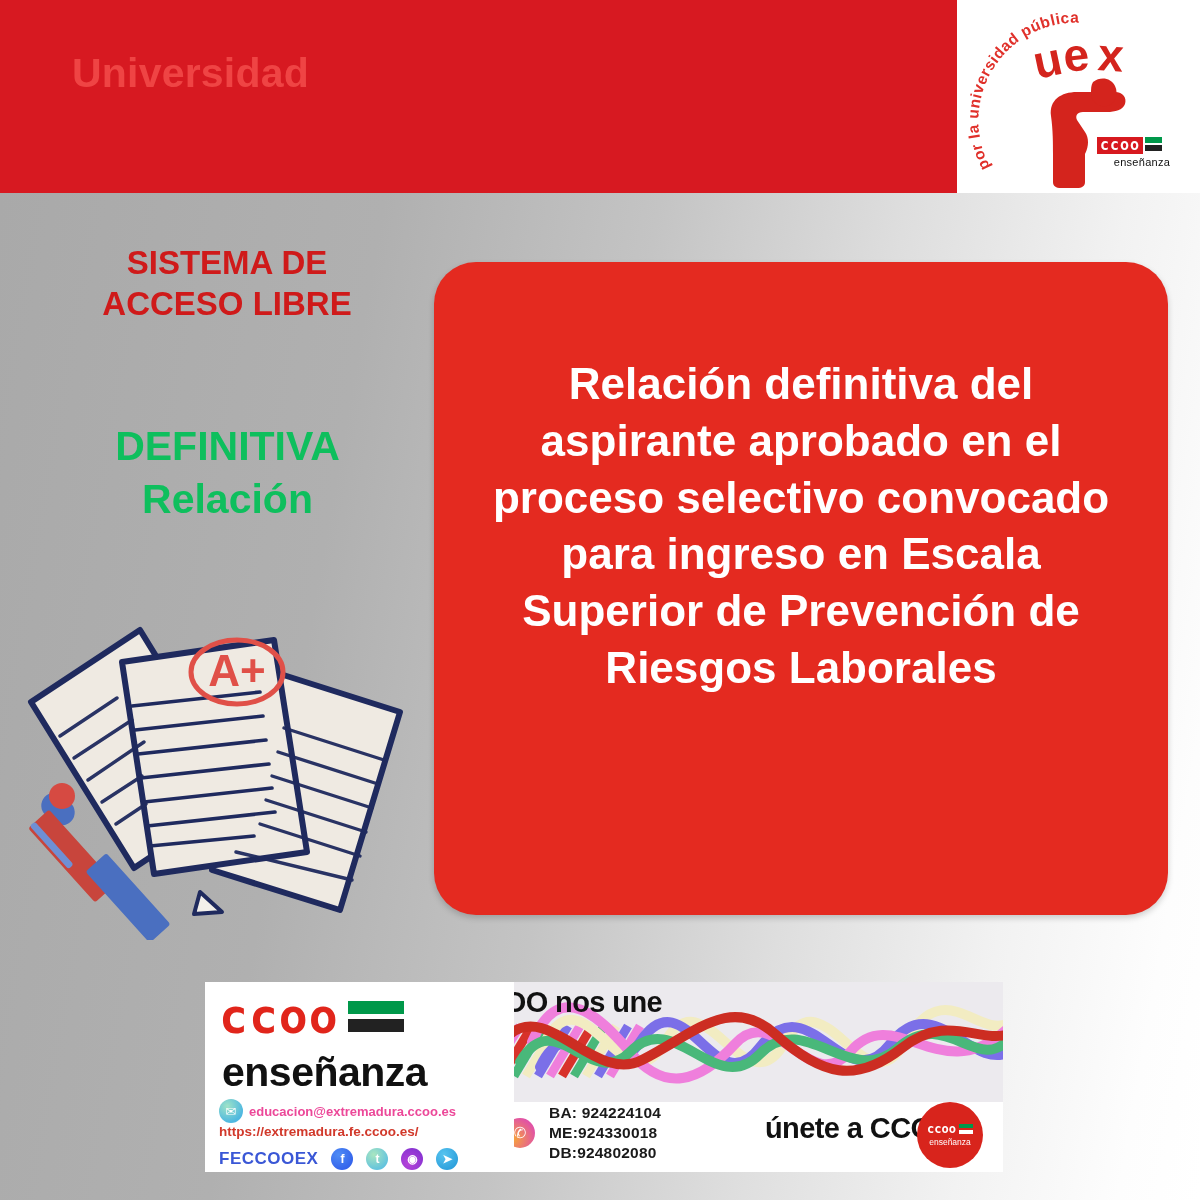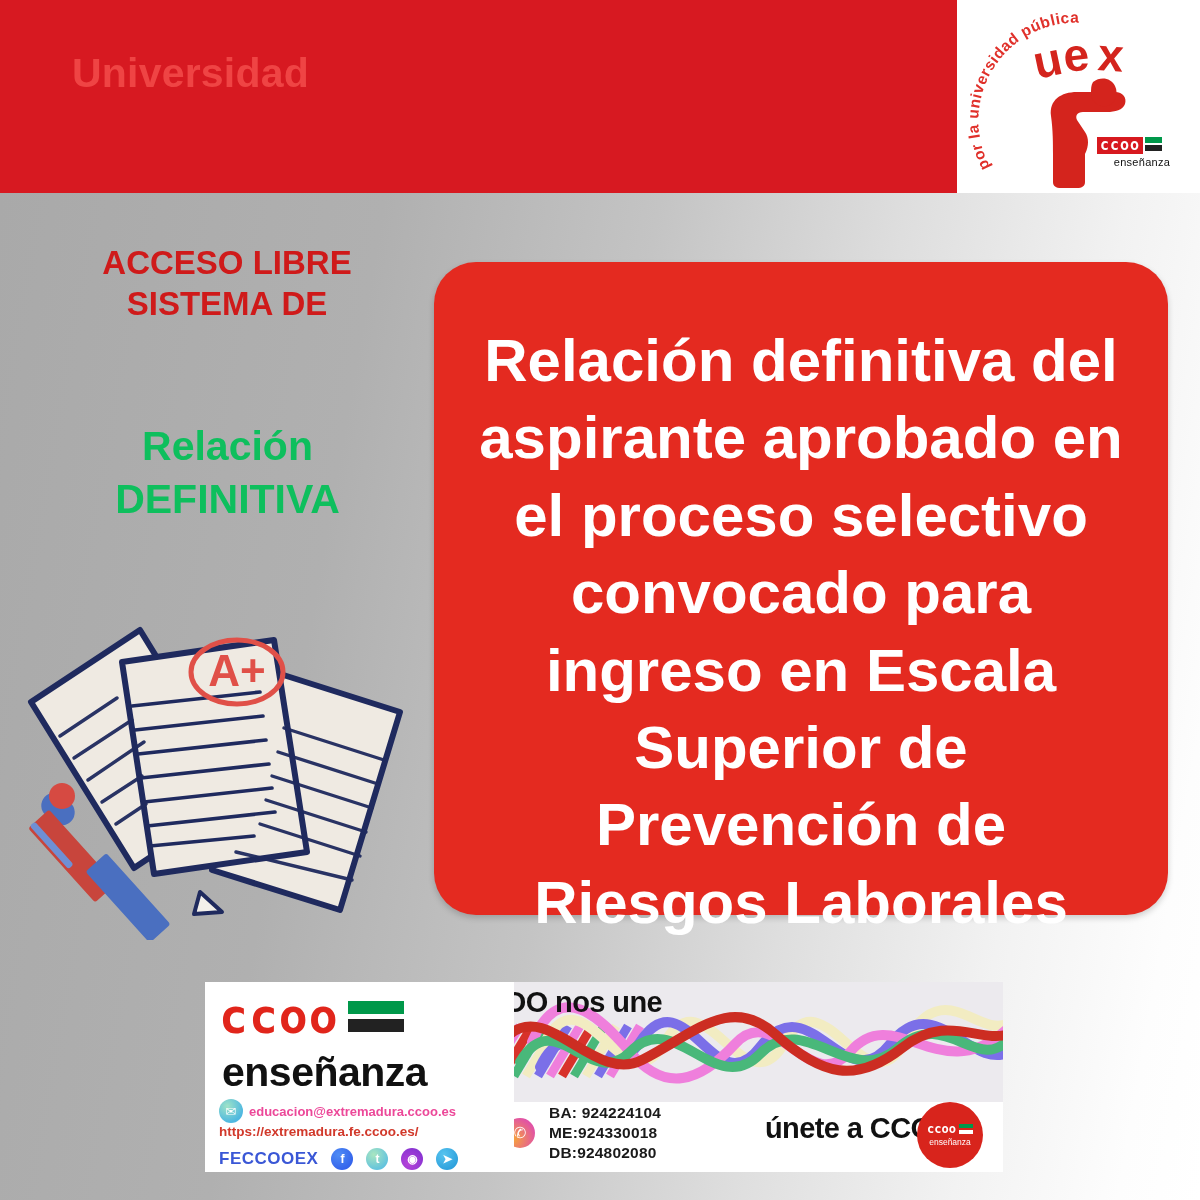--- a/index.html
+++ b/index.html
@@ -72,23 +72,23 @@
     position:absolute; left:22px; top:600px;
   }
 
   
   #main-card{
     position:absolute; left:434px; top:262px; width:734px; height:653px;
     background:#e42a20; border-radius:42px;
     box-shadow:0 3px 6px rgba(0,0,0,.18);
   }
   #main-card-text{
-    position:absolute; left:44px; top:60px; width:646px;
+    position:absolute; left:44px; top:94px; width:646px;
     color:#ffffff; text-align:center;
-    font-size:60px; font-weight:bold; line-height:1.29;
+    font-size:44px; font-weight:bold; line-height:1.29;
   }
 
   
   #bottom-banner{
     position:absolute; left:205px; top:982px; width:798px; height:190px;
     background:#ffffff; overflow:hidden;
   }
   
   #banner-left{
     position:absolute; left:0; top:0; width:309px; height:190px;
@@ -218,27 +218,27 @@
       <span class="ccoo-flag">
         <i class="flag-green"></i>
           <i class="flag-black"></i>
       </span>
     </div>
     <div class="ccoo-sub">enseñanza</div>
   </div>
 </div>
 
 <div id="sistema-heading">
+  <div>SISTEMA DE</div>
   <div>ACCESO LIBRE</div>
-  <div>SISTEMA DE</div>
 </div>
 
 <div id="relacion-heading">
+  <div>DEFINITIVA</div>
   <div>Relación</div>
-  <div>DEFINITIVA</div>
 </div>
 
 <div id="papers-illustration">
   <svg width="420" height="340" viewBox="0 0 420 340">
     <g stroke="#1f2a5e" stroke-width="6" stroke-linejoin="round" fill="#efeae2">
 
       <path d="M118,30 L9,102 L112,268 L220,196 Z"></path>
 
       <path d="M252,72 L378,112 L318,310 L190,270 Z"></path>
 

